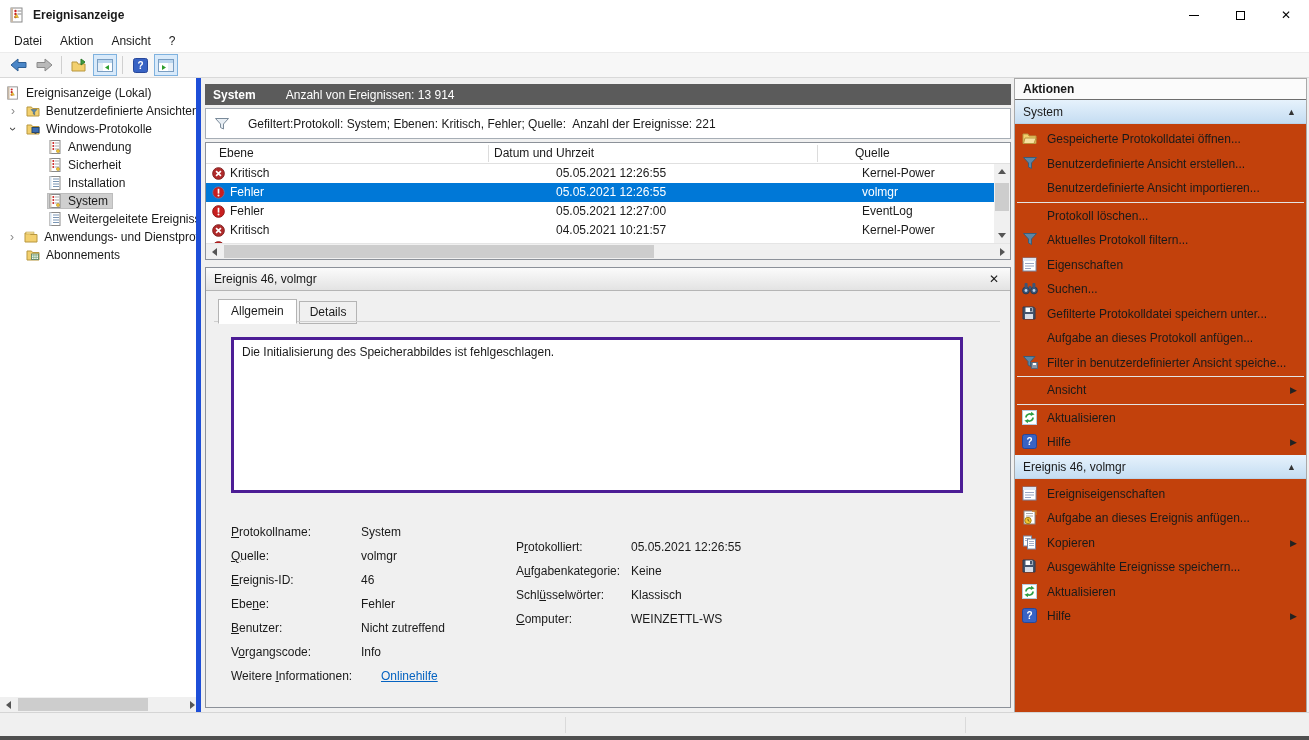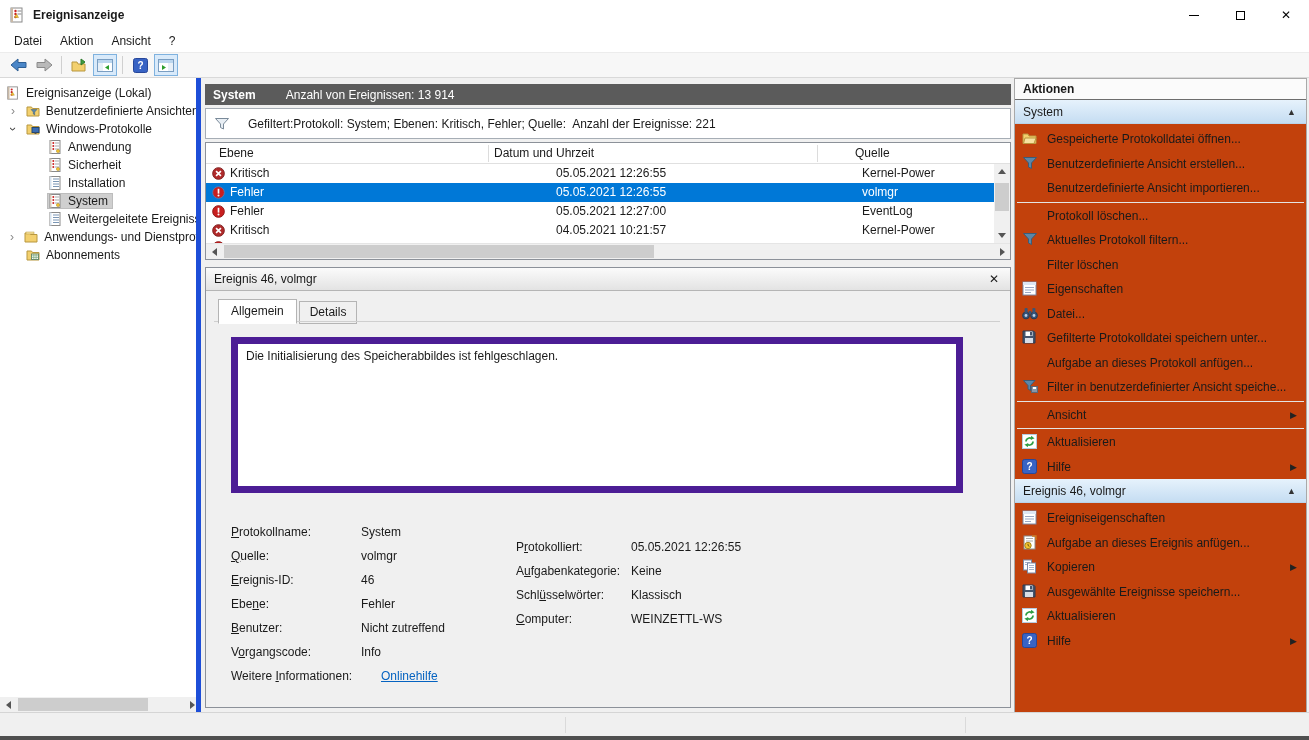--- a/index.html
+++ b/index.html
@@ -81,21 +81,21 @@
 
   
   .preview { position:absolute; left:3px; top:189px; width:806px; height:441px; background:#f0f0f0; border:1px solid #8c9199; }
   .pv-head { position:relative; height:23px; background:linear-gradient(#fbfbfb,#e3e3e3); border-bottom:1px solid #b5b5b5; line-height:23px; }
   .pv-title { margin-left:8px; }
   .pv-close { position:absolute; right:8px; top:0; width:16px; height:23px; text-align:center; font-size:12px; font-weight:bold; }
   .tabs { position:absolute; left:12px; top:31px; display:flex; align-items:flex-end; }
   .tab { border:1px solid #b4b4b4; padding:3px 10px 4px 10px; background:#f0f0f0; margin-right:2px; }
   .tab.active { background:#fff; border-bottom:1px solid #fff; padding:4px 12px 5px 12px; position:relative; z-index:2; }
   .tabframe { position:absolute; left:8px; right:10px; top:53px; bottom:10px; border-top:1px solid #cfcfcf; }
-  .msgbox { position:absolute; left:25px; top:69px; width:732px; height:156px; background:#fff; border:7px solid #4c1d95; padding:5px 8px; }
+  .msgbox { position:absolute; left:25px; top:69px; width:732px; height:156px; background:#fff; border:3px solid #4c1d95; padding:5px 8px; }
   .fields { position:absolute; left:25px; top:252px; width:760px; }
   .f-row { height:24px; line-height:24px; white-space:nowrap; }
   .f-label { display:inline-block; width:130px; }
   .f-label u, .fr-label u { text-decoration:underline; }
   .fields-right { position:absolute; left:310px; top:267px; }
   .fr-label { display:inline-block; width:115px; }
   .link { color:#0563c1; text-decoration:underline; }
 
   
   .actionspane { position:absolute; left:1014px; top:78px; width:293px; height:634px; background:#c2410c; border:1px solid #a9a9a9; border-bottom:none; }
@@ -524,24 +524,20 @@
       </div>
       <div class="act-item">
         <span class="act-ic">
             <svg width="16" height="14" viewBox="0 0 16 14">
               <path d="M1.5 1.5 L14.5 1.5 L9.5 7 L9.5 12.5 L6.5 11 L6.5 7 Z" fill="#5b87a8" stroke="#3c5c76"></path>
             </svg>
           </span>
         <span>Aktuelles Protokoll filtern...</span>
       </div>
       <div class="act-item">
-        <span class="act-ic"></span>
-        <span>Filter löschen</span>
-      </div>
-      <div class="act-item">
         <span class="act-ic">
             <svg width="15" height="15" viewBox="0 0 15 15">
               <rect x="1" y="1" width="13" height="13" fill="#fff" stroke="#7a8aa8"></rect>
               <rect x="1" y="1" width="13" height="3" fill="#dce6f4"></rect>
               <rect x="3" y="6" width="9" height="1" fill="#9aa7c4"></rect>
               <rect x="3" y="8.5" width="9" height="1" fill="#9aa7c4"></rect>
               <rect x="3" y="11" width="6" height="1" fill="#9aa7c4"></rect>
             </svg>
           </span>
         <span>Eigenschaften</span>
@@ -551,21 +547,21 @@
             <svg width="16" height="14" viewBox="0 0 16 14">
               <circle cx="4" cy="9.5" r="3.4" fill="#3a5577" stroke="#243a54"></circle>
               <circle cx="12" cy="9.5" r="3.4" fill="#3a5577" stroke="#243a54"></circle>
               <rect x="2.6" y="2" width="3" height="6" rx="1" fill="#3a5577"></rect>
               <rect x="10.4" y="2" width="3" height="6" rx="1" fill="#3a5577"></rect>
               <rect x="6.8" y="5" width="2.4" height="3" fill="#3a5577"></rect>
               <circle cx="4" cy="9.5" r="1.4" fill="#bcd2ea"></circle>
               <circle cx="12" cy="9.5" r="1.4" fill="#bcd2ea"></circle>
             </svg>
           </span>
-        <span>Datei...</span>
+        <span>Suchen...</span>
       </div>
       <div class="act-item">
         <span class="act-ic">
             <svg width="14" height="14" viewBox="0 0 14 14">
               <path d="M1 1 L11.5 1 L13 2.5 L13 13 L1 13 Z" fill="#44546d" stroke="#2c3a50"></path>
               <rect x="3.5" y="1.5" width="7" height="4.5" fill="#fff"></rect>
               <rect x="8" y="2" width="2" height="3.5" fill="#44546d"></rect>
               <rect x="3" y="8" width="8" height="5" fill="#d8dee8"></rect>
             </svg>
           </span>

